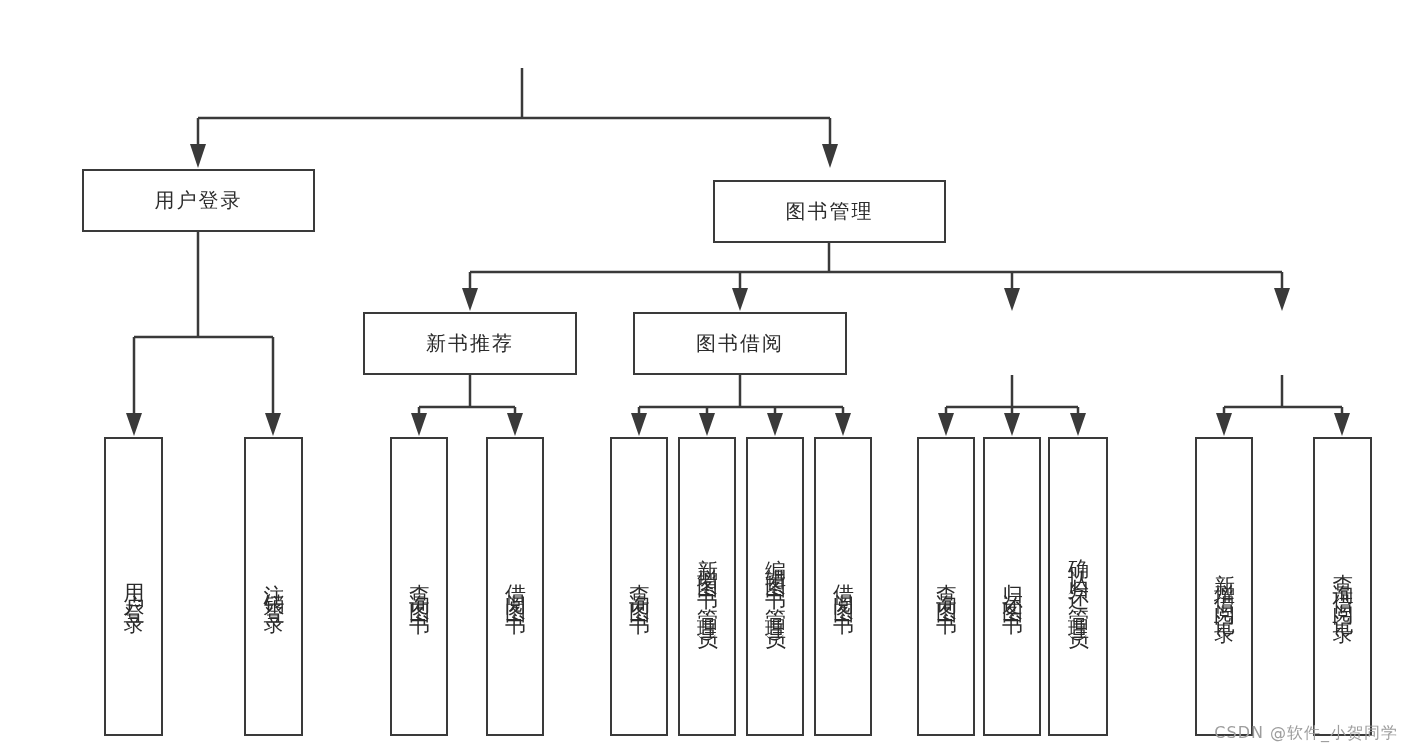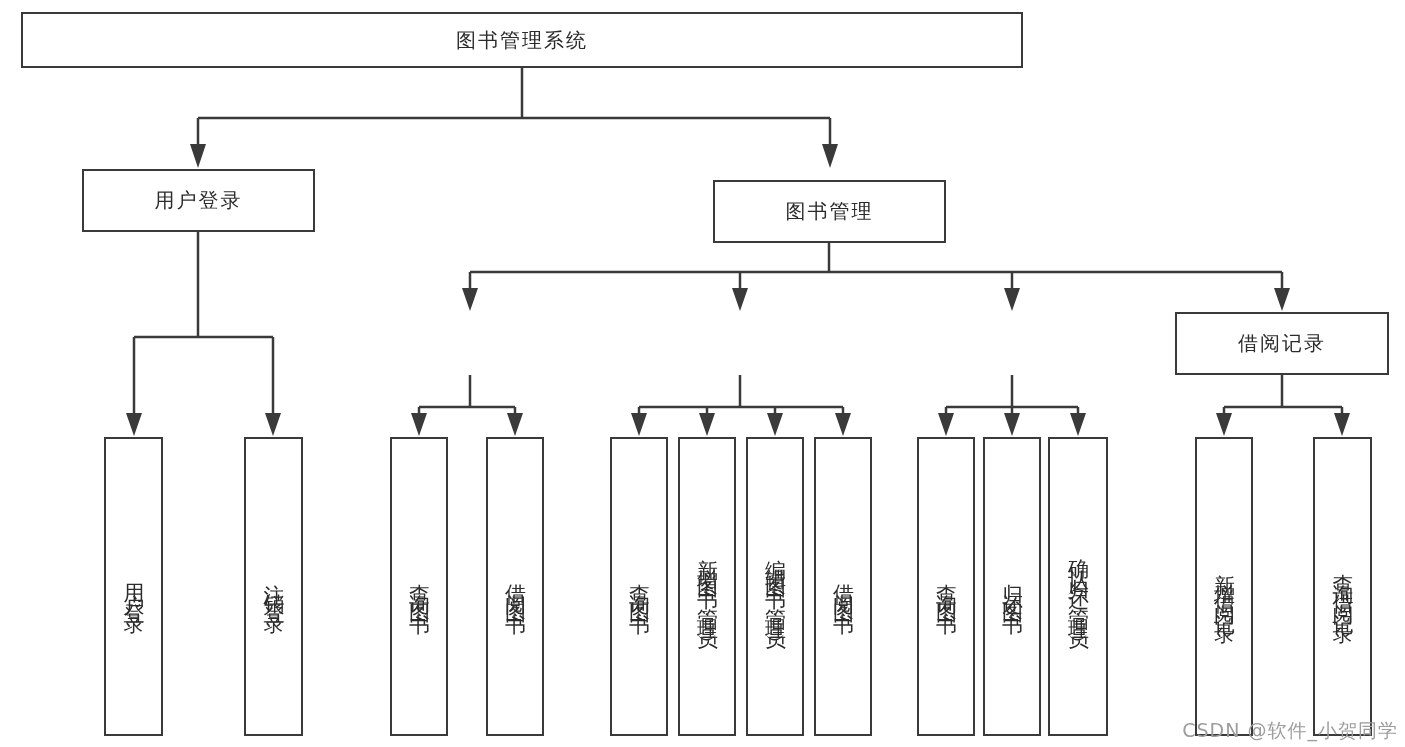--- a/index.html
+++ b/index.html
@@ -30,21 +30,21 @@
     text-orientation:mixed;
     font-size:21px;
     letter-spacing:10px;
     line-height:1;
     white-space:nowrap;
   }
   .root{border-width:2.5px;}
   .watermark{
     position:absolute;
     right:7px;bottom:3px;
-    font-size:19px;
+    font-size:16px;
     color:#9d9d9d;
     letter-spacing:1px;
     z-index:3;
     white-space:nowrap;
   }
 </style>
 </head>
 <body>
 
 <div id="canvas">
@@ -119,33 +119,33 @@
       <polygon points="767,413 783,413 775,436"></polygon>
       <polygon points="835,413 851,413 843,436"></polygon>
       <polygon points="938,413 954,413 946,436"></polygon>
       <polygon points="1004,413 1020,413 1012,436"></polygon>
       <polygon points="1070,413 1086,413 1078,436"></polygon>
       <polygon points="1216,413 1232,413 1224,436"></polygon>
       <polygon points="1334,413 1350,413 1342,436"></polygon>
     </g>
   </svg>
 
-  <div class="box root" style="left:21px;top:12px;width:1002px;height:56px;">
-    <span class="h">图书管理系统</span>
-  </div>
 
   <div class="box" style="left:82px;top:169px;width:233px;height:63px;">
     <span class="h">用户登录</span>
   </div>
   <div class="box" style="left:713px;top:169px;width:233px;height:63px;margin-top:11px;">
     <span class="h">图书管理</span>
   </div>
 
-  <div class="box" style="left:1175px;top:312px;width:214px;height:63px;">
-    <span class="h">借阅记录</span>
+  <div class="box" style="left:363px;top:312px;width:214px;height:63px;">
+    <span class="h">新书推荐</span>
+  </div>
+  <div class="box" style="left:633px;top:312px;width:214px;height:63px;">
+    <span class="h">图书借阅</span>
   </div>
 
   <div class="box" style="left:104px;top:437px;width:59px;height:299px;">
     <span class="v">用户登录</span>
   </div>
   <div class="box" style="left:244px;top:437px;width:59px;height:299px;">
     <span class="v">注销登录</span>
   </div>
 
   <div class="box" style="left:390px;top:437px;width:58px;height:299px;">

